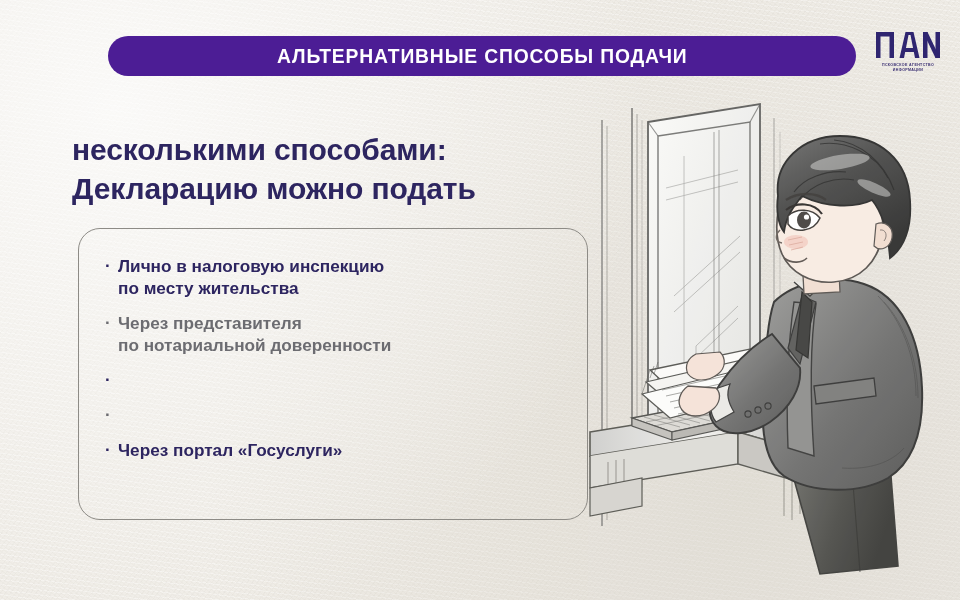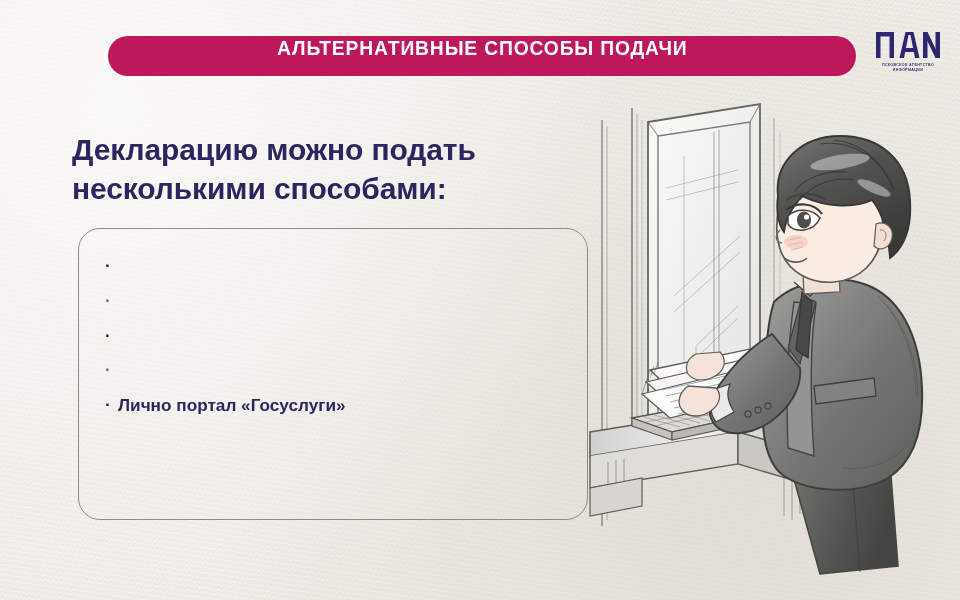--- a/index.html
+++ b/index.html
@@ -31,23 +31,24 @@
     z-index: 0;
   }
 
   
   .banner {
     position: absolute;
     left: 108px;
     top: 36px;
     width: 748px;
     height: 40px;
-    background: #be185d;
+    background: #4c1d95;
     border-radius: 20px;
     display: flex;
+    align-items: center;
     justify-content: center;
     z-index: 3;
   }
   .banner-title {
     color: #ffffff;
     font-size: 20.5px;
     font-weight: bold;
     letter-spacing: 0.9px;
     text-transform: uppercase;
     transform: scaleX(0.94);
@@ -175,47 +176,55 @@
       <polygon points="96,4 105,4 130,56 121,56"></polygon>
     </g>
   </svg>
   <div class="logo-caption">
     <div>ПСКОВСКОЕ АГЕНТСТВО</div>
     <div>ИНФОРМАЦИИ</div>
   </div>
 </div>
 
 <h1 class="heading">
+  <span class="heading-line">несколькими способами:</span>
   <span class="heading-line">Декларацию можно подать</span>
-  <span class="heading-line">несколькими способами:</span>
 </h1>
 
 <div class="list-card">
   <ul class="method-list">
+
+    <li class="method-item accent">
+      <span class="bullet">·</span>
+      <span class="method-text">
+        <span>Лично в налоговую инспекцию</span>
+        <span class="l2">по месту жительства</span>
+      </span>
+    </li>
+
+    <li class="method-item muted">
+      <span class="bullet">·</span>
+      <span class="method-text">
+        <span>Через представителя</span>
+        <span class="l2">по нотариальной доверенности</span>
+      </span>
+    </li>
 
     <li class="method-item accent">
       <span class="bullet">·</span>
     </li>
 
     <li class="method-item muted">
       <span class="bullet">·</span>
     </li>
 
     <li class="method-item accent">
       <span class="bullet">·</span>
-    </li>
-
-    <li class="method-item muted">
-      <span class="bullet">·</span>
-    </li>
-
-    <li class="method-item accent">
-      <span class="bullet">·</span>
       <span class="method-text">
-        <span>Лично портал «Госуслуги»</span>
+        <span>Через портал «Госуслуги»</span>
       </span>
     </li>
 
   </ul>
 </div>
 
 <div class="illustration">
   <svg viewBox="0 0 372 504" xmlns="http://www.w3.org/2000/svg">
     <defs>
       <linearGradient id="suitGrad" x1="0" y1="0" x2="1" y2="1">

